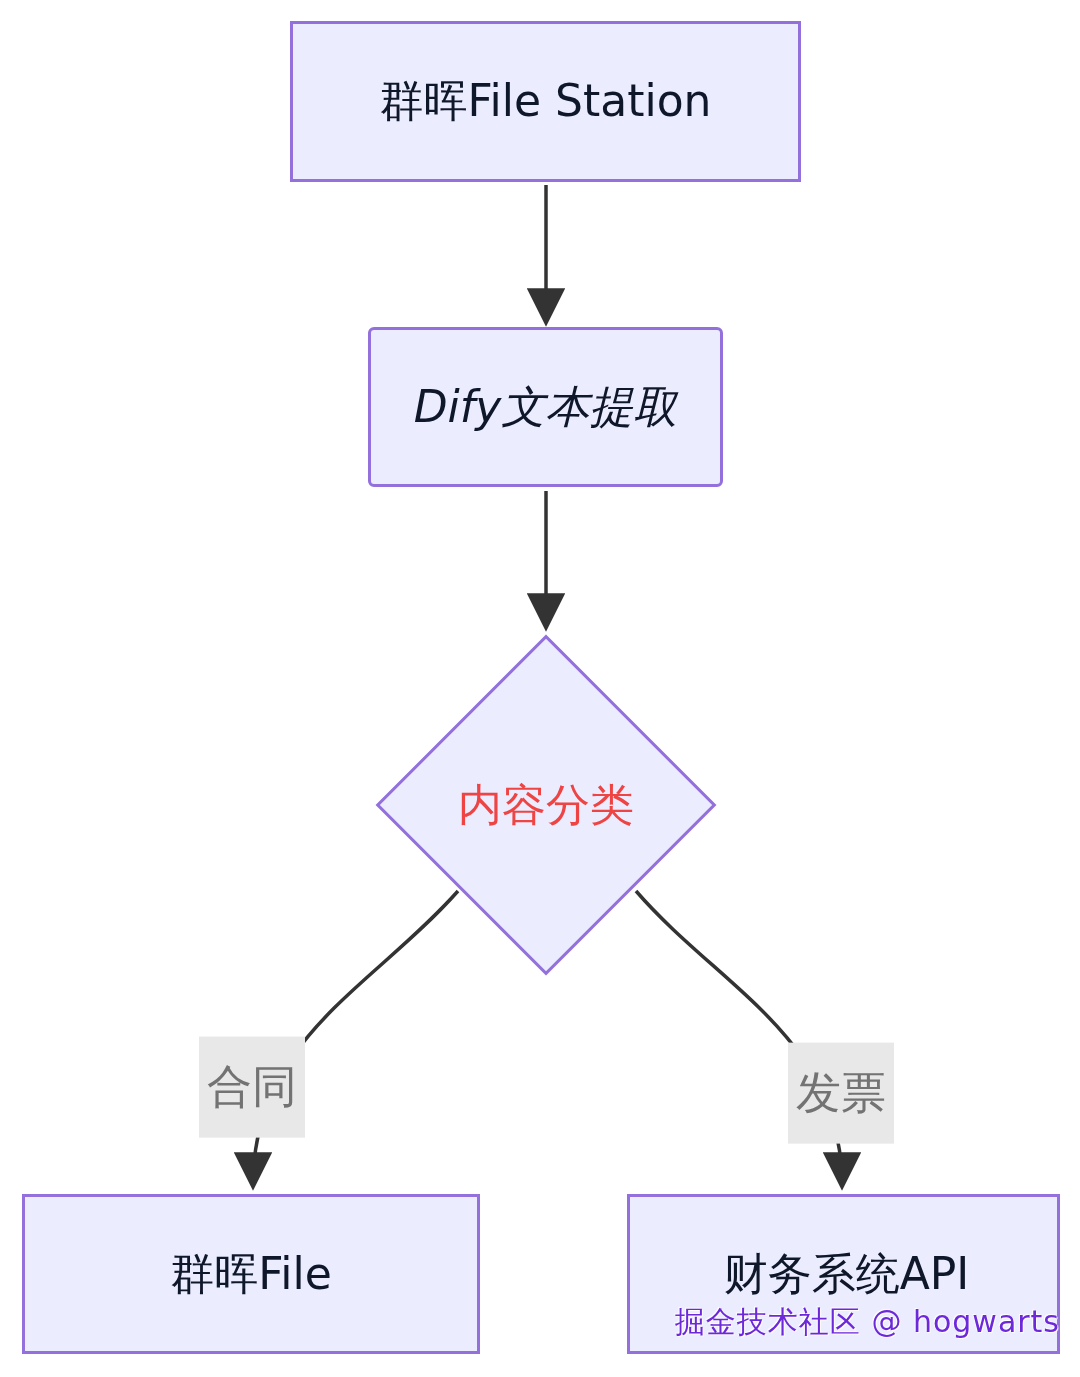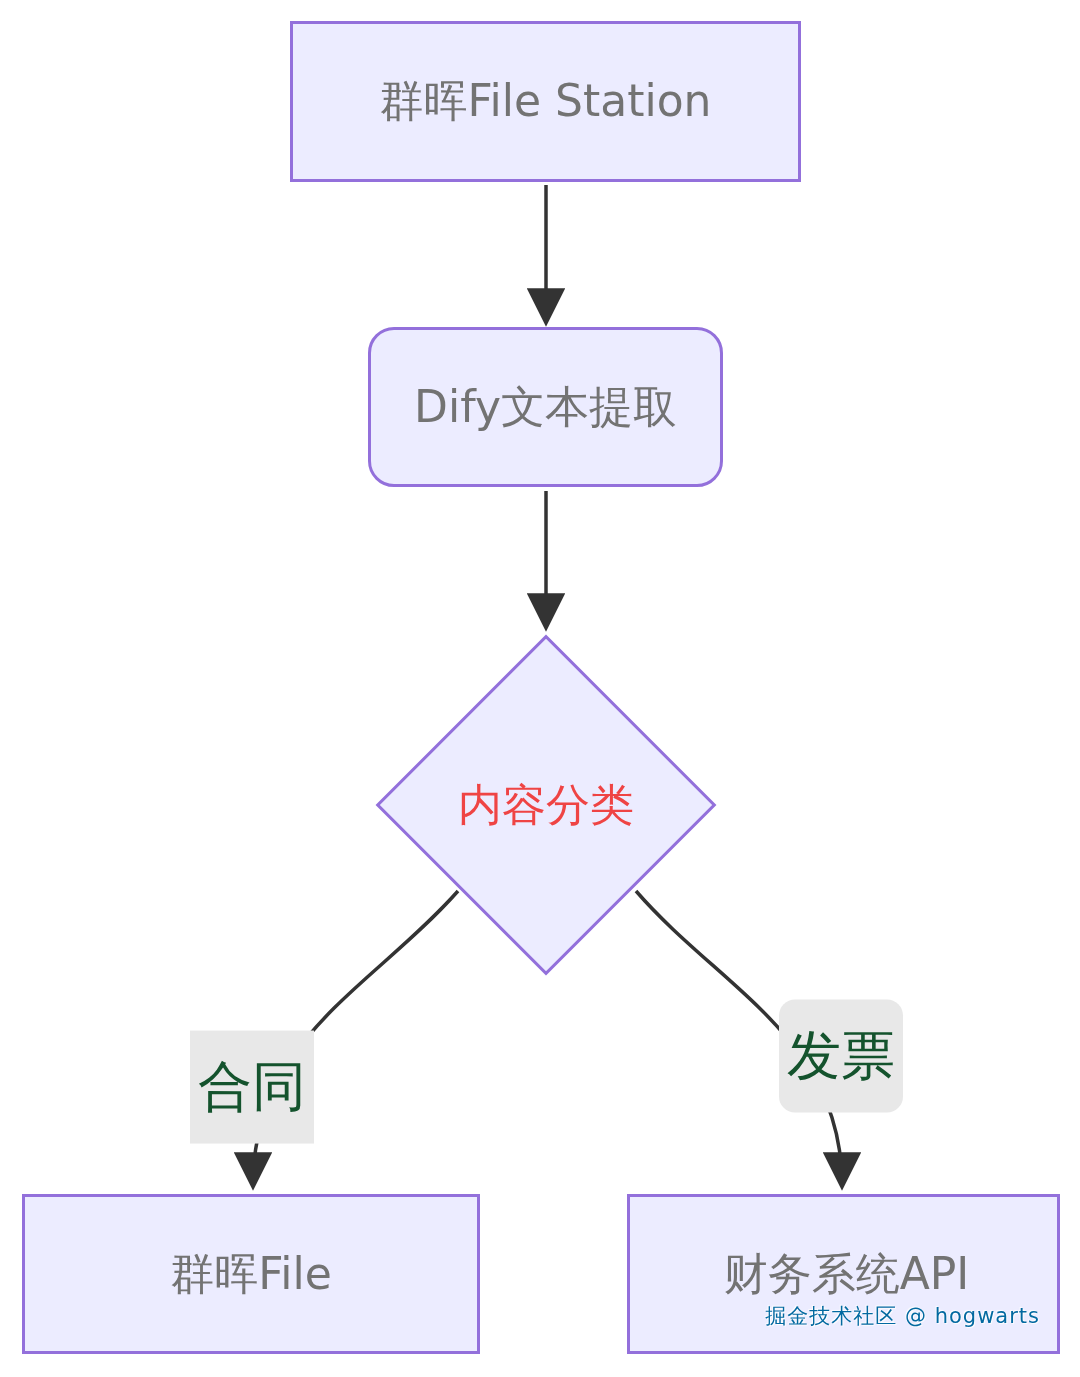--- a/index.html
+++ b/index.html
@@ -28,27 +28,28 @@
     stroke-width: 3.5px;
   }
   .node {
     position: absolute;
     display: flex;
     align-items: center;
     justify-content: center;
     background: #ECECFF;
     border: 3px solid #9370DB;
     box-sizing: border-box;
-    color: #737373;
+    color: #0f172a;
     font-size: 44px;
     text-align: center;
     white-space: nowrap;
   }
   .node.rounded {
-    border-radius: 26px;
+    border-radius: 6px;
+    font-style: italic;
   }
   .diamond-wrap {
     position: absolute;
     left: 374px;
     top: 633px;
     width: 344px;
     height: 344px;
     display: flex;
     align-items: center;
     justify-content: center;
@@ -68,34 +69,34 @@
   }
   .diamond-label {
     position: relative;
     z-index: 1;
     white-space: nowrap;
   }
   .edge-label {
     position: absolute;
     transform: translate(-50%, -50%);
     background: #e8e8e8;
-    color: #14532d;
-    font-size: 54px;
+    color: #737373;
+    font-size: 45px;
     line-height: 1.35;
     padding: 20px 8px;
     white-space: nowrap;
     z-index: 2;
   }
   .watermark {
     position: absolute;
-    right: 40px;
+    right: 20px;
     top: 1302px;
-    font-size: 21px;
+    font-size: 30px;
     letter-spacing: 1px;
-    color: #0369a1;
+    color: #6d28d9;
     text-shadow: 1px 1px 1px #ffffff, -1px -1px 1px #ffffff;
     z-index: 3;
     white-space: nowrap;
   }
 </style>
 </head>
 <body>
 
 <div class="canvas">
 
@@ -121,21 +122,21 @@
 
   <div class="diamond-wrap">
     <div class="diamond-shape"></div>
     <span class="diamond-label">内容分类</span>
   </div>
 
   <div class="edge-label" style="left:252px; top:1087px;">
     <span>合同</span>
   </div>
 
-  <div class="edge-label" style="left:841px; top:1056px;border-radius:16px;">
+  <div class="edge-label" style="left:841px; top:1093px;">
     <span>发票</span>
   </div>
 
   <div class="node" style="left:22px; top:1194px; width:458px; height:160px;">
     <span>群晖File</span>
   </div>
 
   <div class="node" style="left:627px; top:1194px; width:433px; height:160px;padding-left:6px;">
     <span>财务系统API</span>
   </div>

